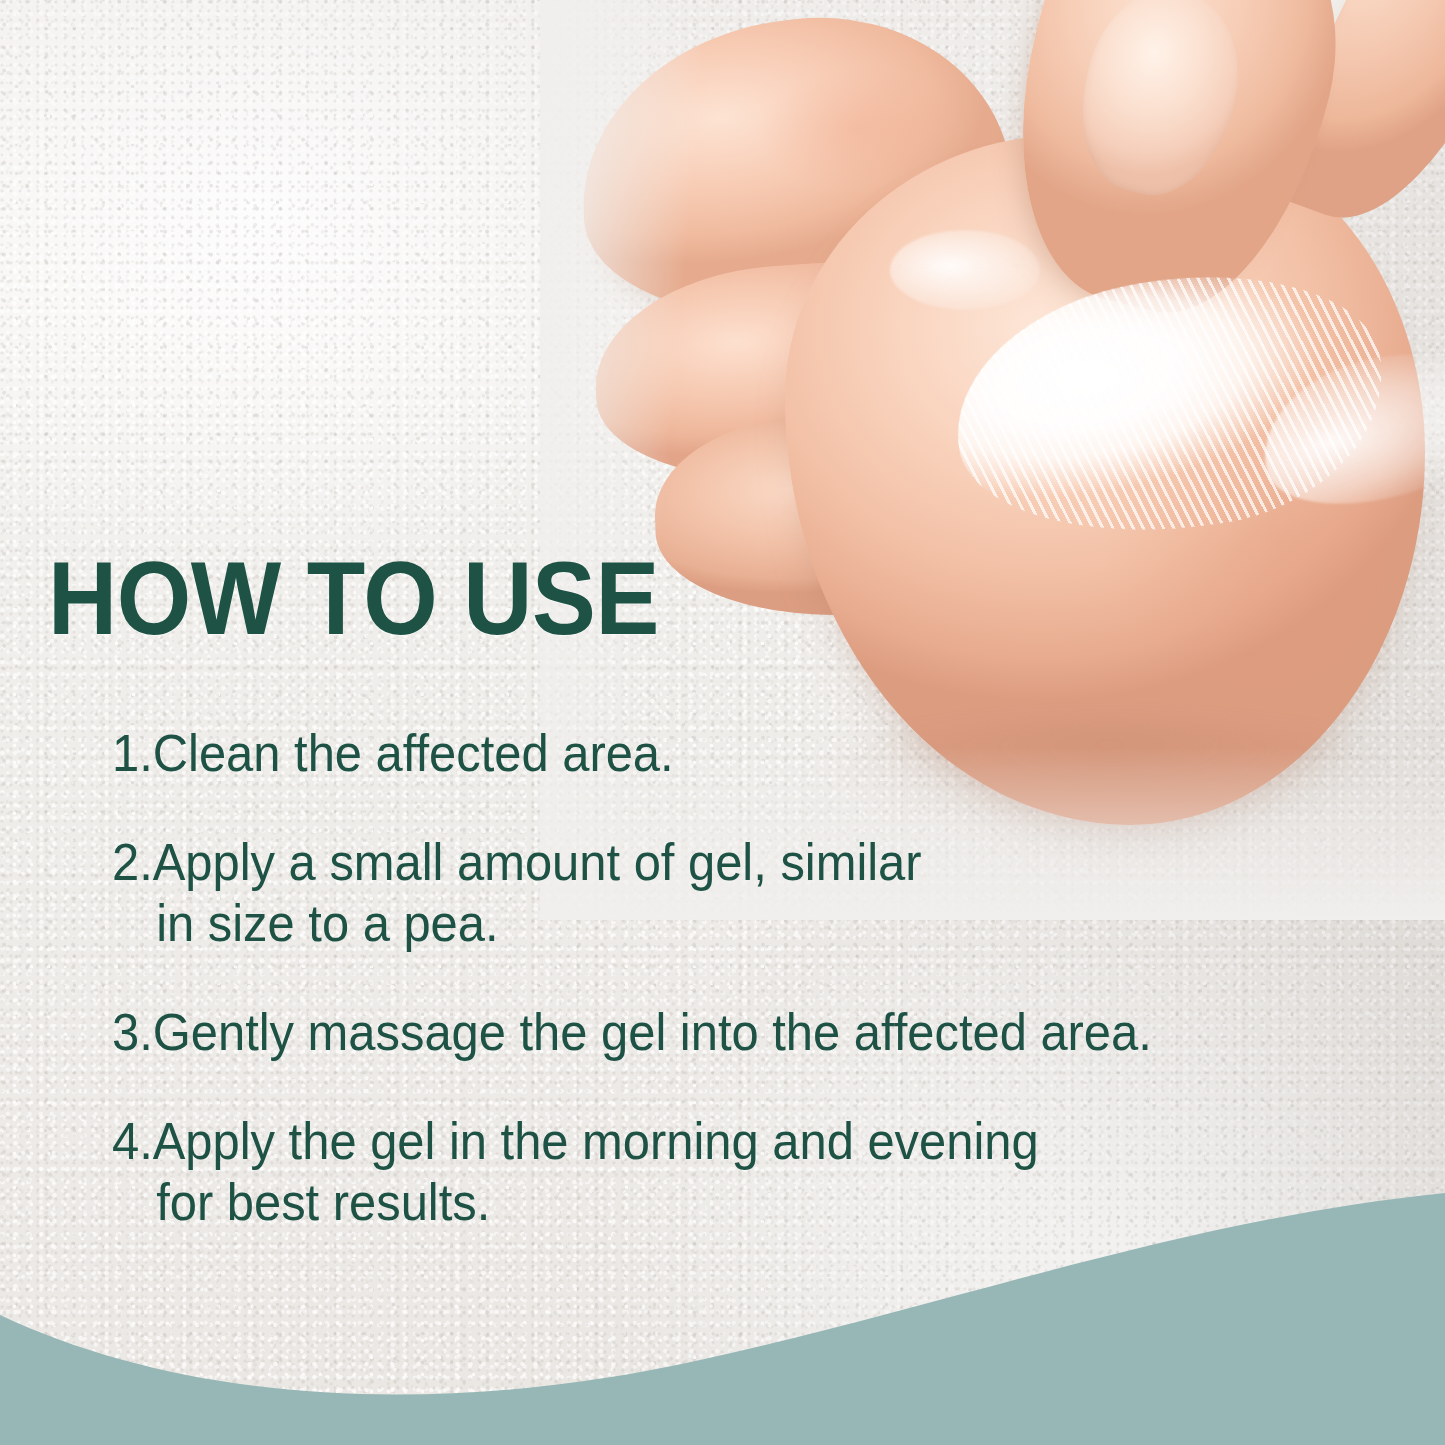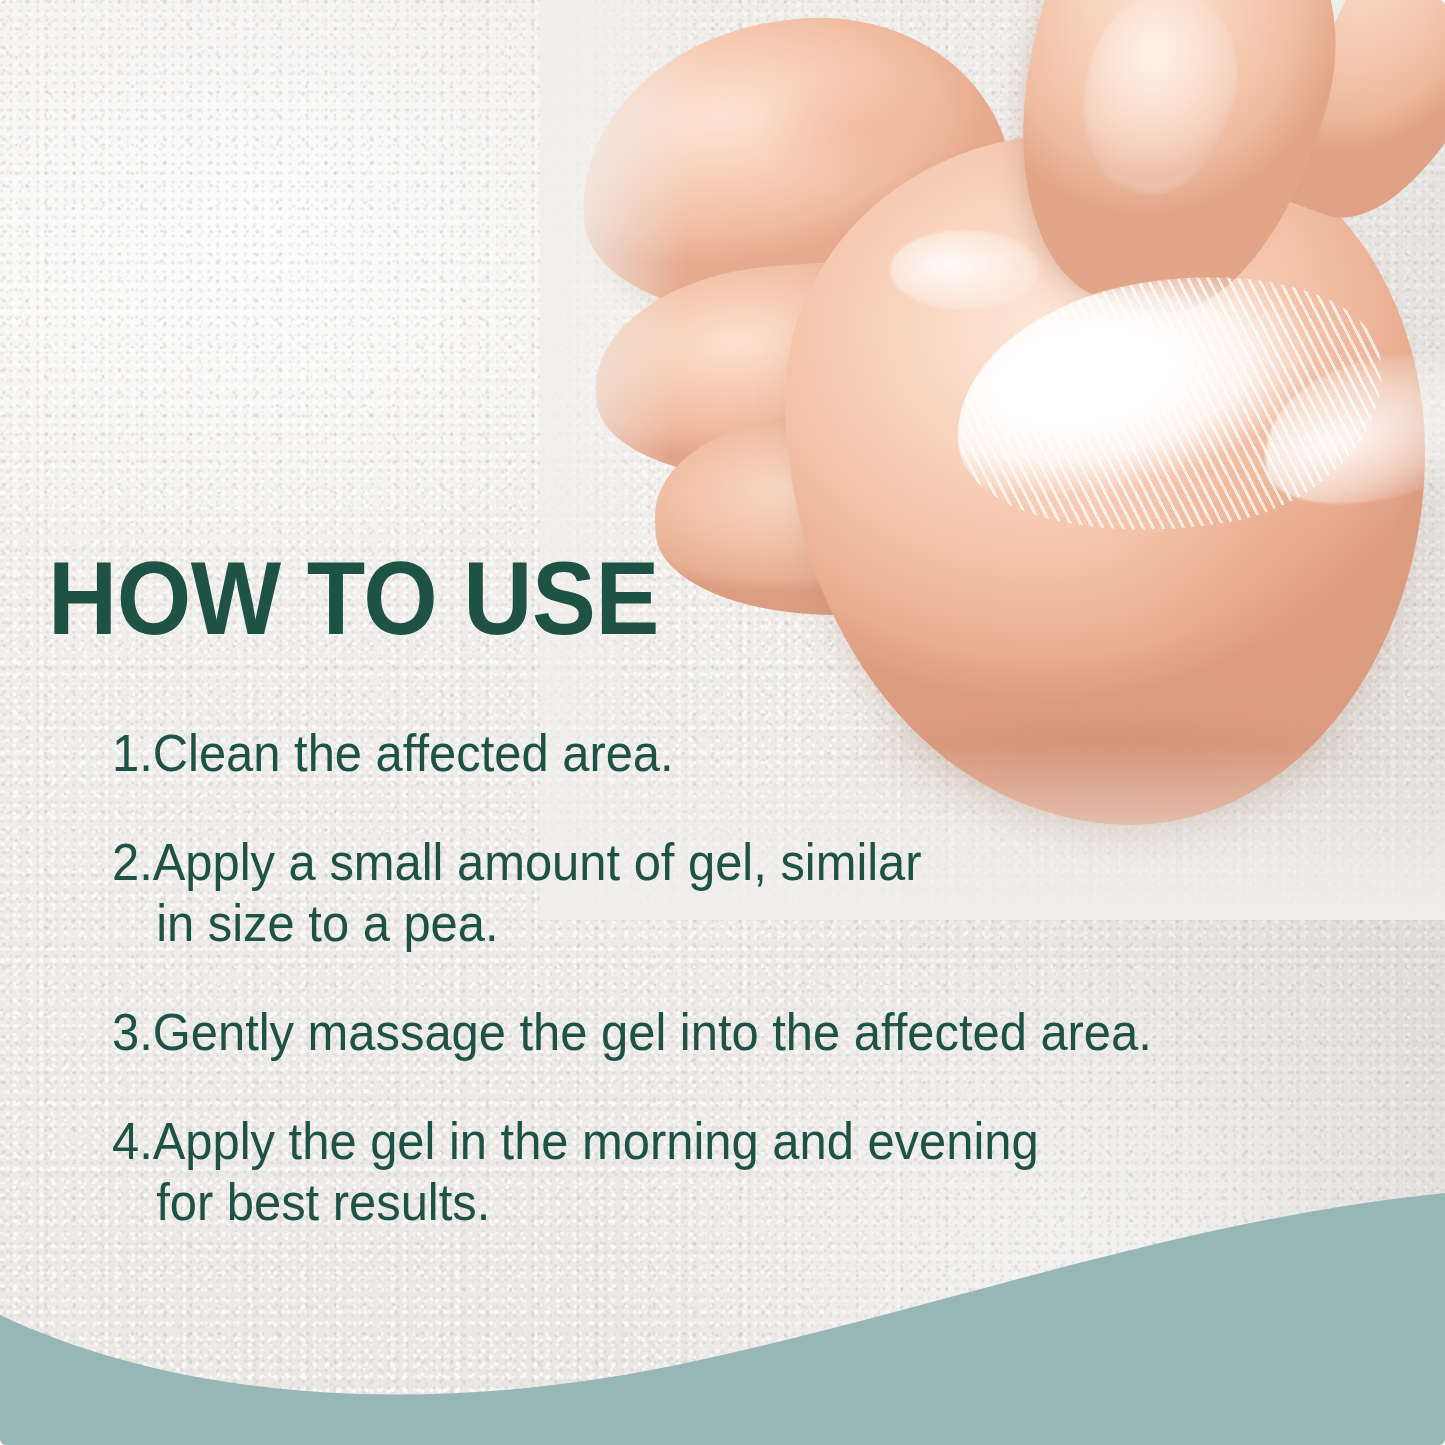--- a/index.html
+++ b/index.html
@@ -10,21 +10,20 @@
   body {
     font-family: "Liberation Sans", sans-serif;
   }
 
   #poster {
     position: relative;
     width: 1445px;
     height: 1445px;
     overflow: hidden;
     background: #f1efed;
-    border-radius: 6px;
   }
 
   
   .towel-base {
     position: absolute;
     inset: 0;
     background:
       radial-gradient(ellipse 55% 42% at 18% 14%, #ffffff 0%, rgba(255,255,255,0) 62%),
       radial-gradient(ellipse 60% 45% at 78% 88%, #ffffff 0%, rgba(255,255,255,0) 60%),
       linear-gradient(170deg, #f7f5f3 0%, #efedea 48%, #e9e6e2 100%);

